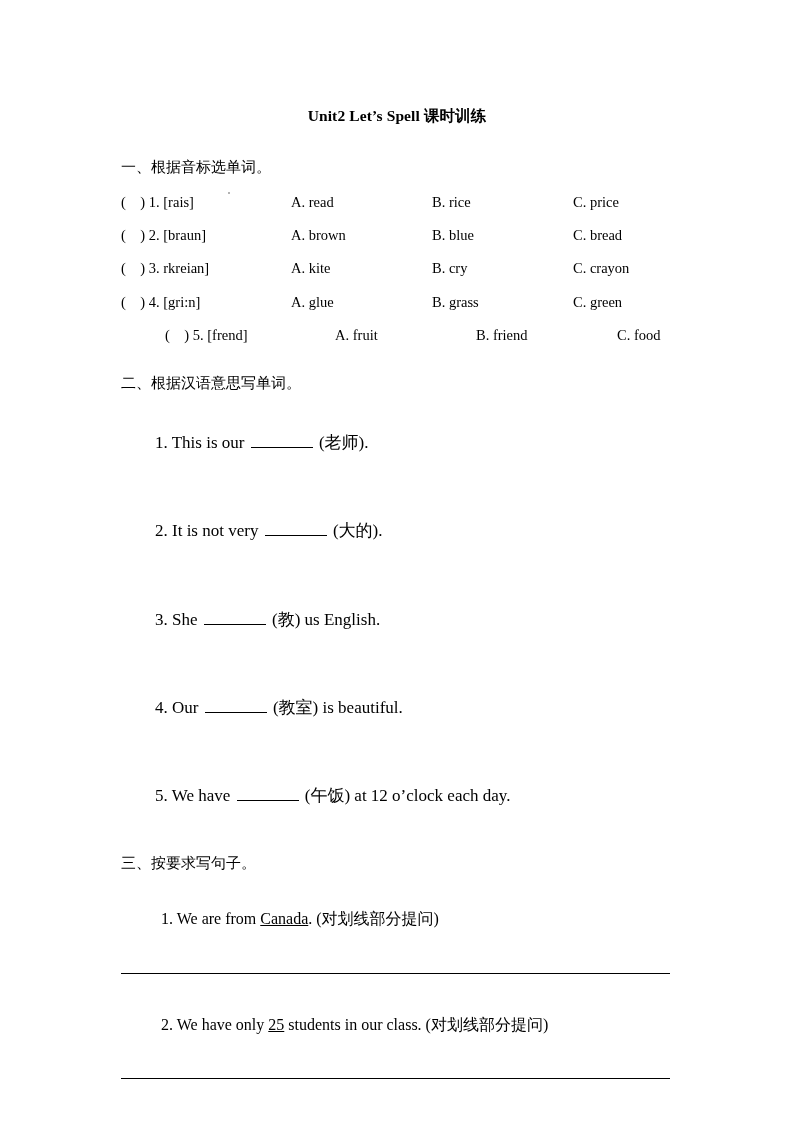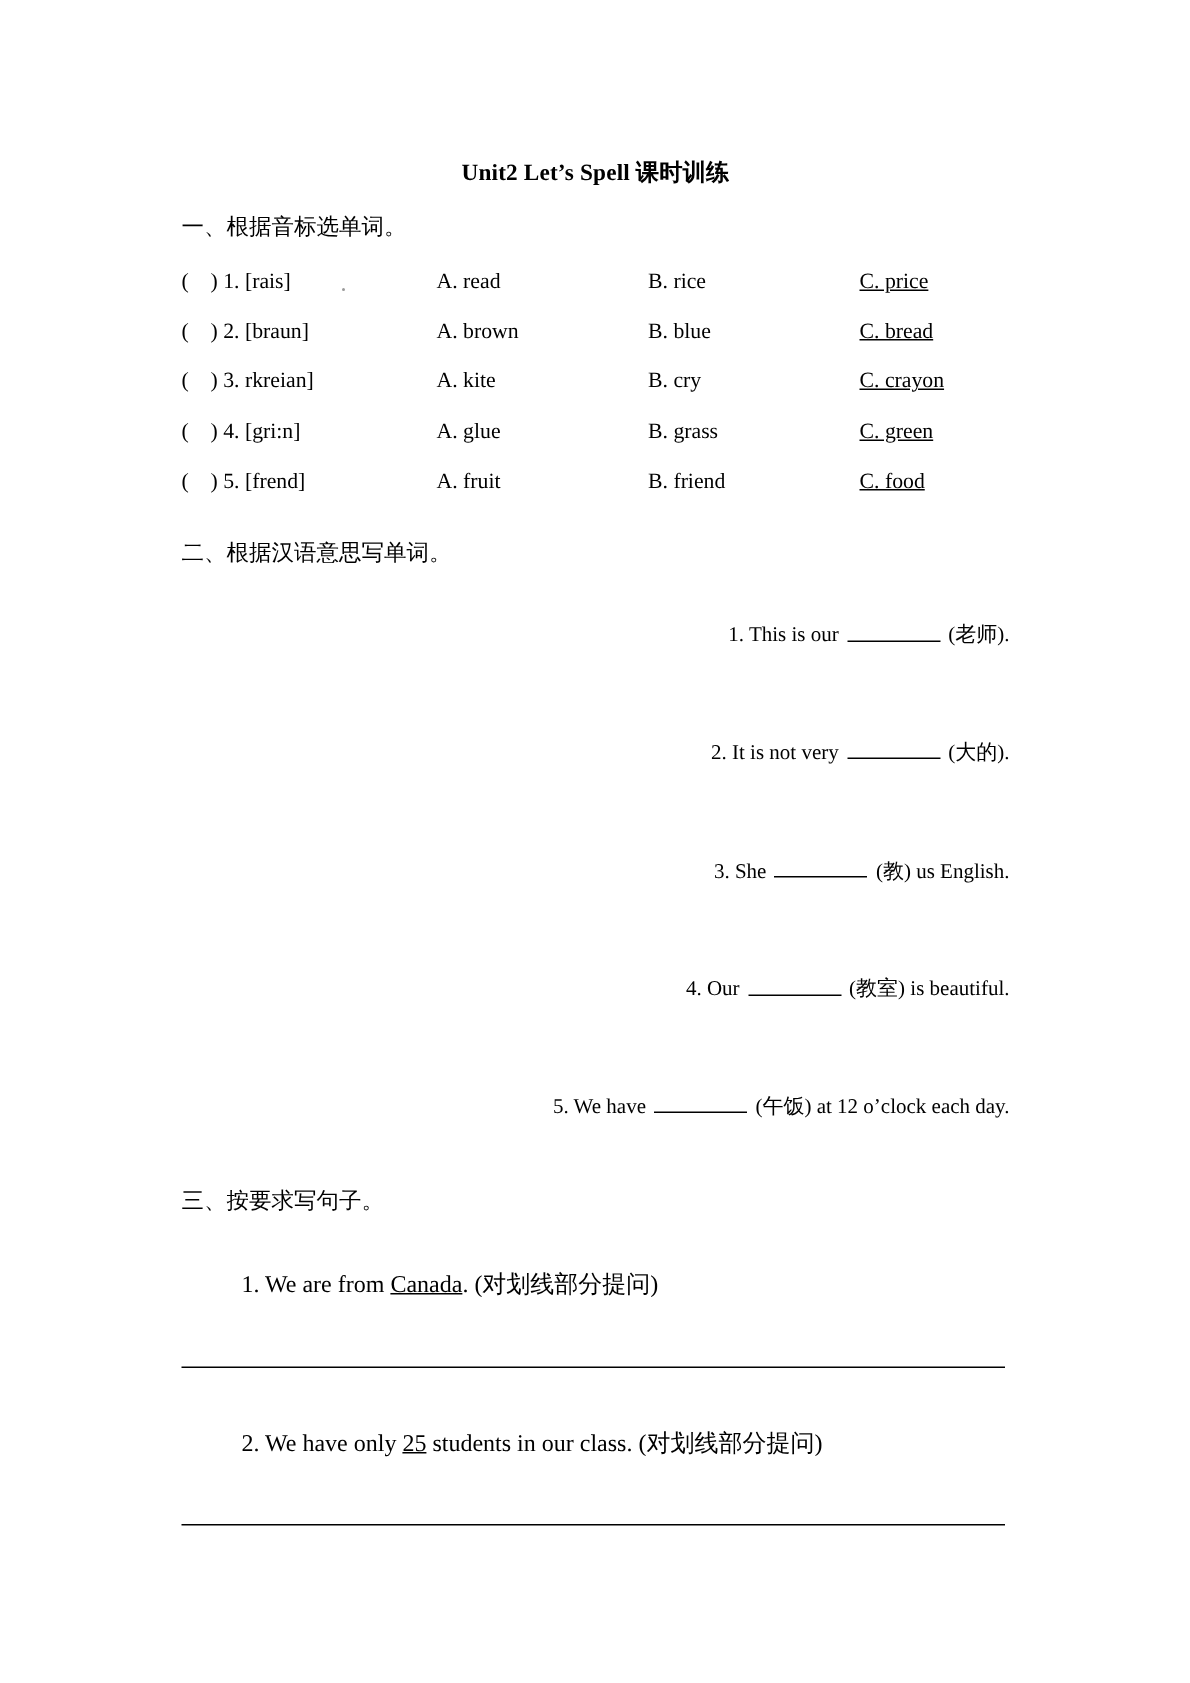--- a/index.html
+++ b/index.html
@@ -42,64 +42,63 @@
     margin-bottom: 0;
     letter-spacing: 0.1px;
   }
 
   
   .section-heading {
     font-size: 15px;
     line-height: 1.2;
     margin: 0;
   }
-  .sec1-heading { margin-top: 18px; font-family: Liberation Mono, monospace; }
+  .sec1-heading { margin-top: 32px; }
   .sec2-heading { margin-top: 29px; }
   .sec3-heading { margin-top: 27px; }
 
   
   .mc-list {
     margin-top: 18px;
   }
   .mc-row {
     display: flex;
     align-items: center;
     font-size: 14.5px;
     line-height: 1.2;
     margin-bottom: 16px;
     white-space: pre;
   }
-  .mc-row:last-child { margin-bottom: 0; }
+  .mc-row:last-child { margin-bottom: 0; margin-left: 44px; }
   .mc-stem {
     width: 170px;
     flex: 0 0 170px;
   }
   .mc-opt {
     width: 141px;
     flex: 0 0 141px;
   }
-  .mc-opt.last { flex: 0 0 auto; width: auto; text-decoration: underline; }
+  .mc-opt.last { flex: 0 0 auto; width: auto; }
 
   
   .speck {
     position: absolute;
     width: 2px;
     height: 2px;
     background: #9a9a9a;
     border-radius: 50%;
   }
 
   
   .fill-list { margin-top: 19px; }
   .fill-row {
-    font-size: 14px;
+    font-size: 17px;
     line-height: 1.2;
     margin-bottom: 25px;
     white-space: pre-wrap;
-    text-align: right;
   }
   .fill-row:last-child { margin-bottom: 0; }
   .blank {
     display: inline-block;
     border-bottom: 1px solid #000;
     width: 62px;
     height: 0.95em;
     vertical-align: baseline;
     margin: 0 2px;
   }

